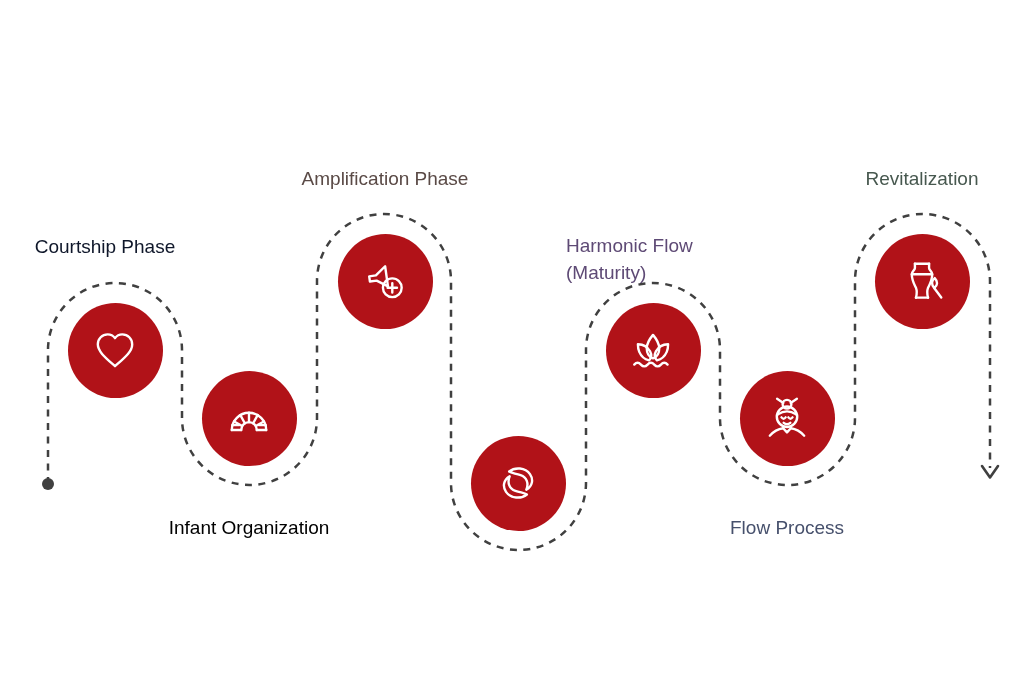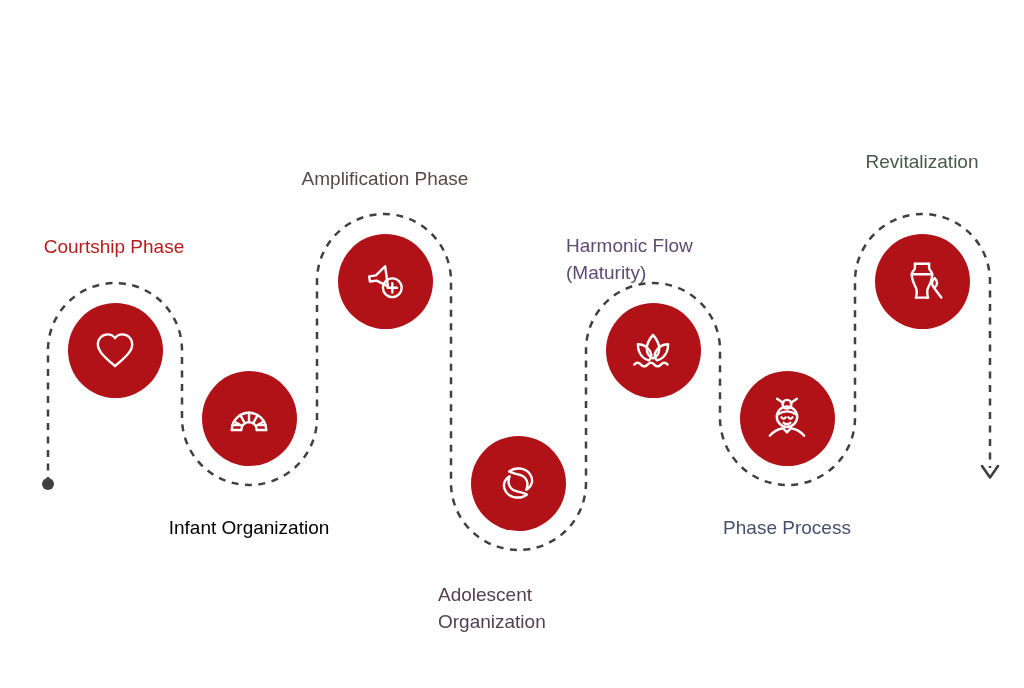--- a/index.html
+++ b/index.html
@@ -53,21 +53,21 @@
     <path d="M982 466 L990 477.5 L998 466" fill="none" stroke-width="2.6" stroke-linecap="round" stroke-linejoin="round" stroke="#404040"></path>
   </svg>
 
   <div class="node" style="left: 67.5px; top: 302.5px; background: rgb(177, 18, 24);">
     <svg class="icon" viewBox="0 0 48 48" stroke="#ffffff">
       <path d="M24 39.5 C15 31.5 7.5 25.6 7.5 18.6 C7.5 13.2 11.7 9 17 9
                C19.9 9 22.4 10.4 24 12.6 C25.6 10.4 28.1 9 31 9
                C36.3 9 40.5 13.2 40.5 18.6 C40.5 25.6 33 31.5 24 39.5 Z"></path>
     </svg>
   </div>
-  <div class="label" style="left: 114px; top: 233px; color: #b91c1c;">Courtship Phase</div>
+  <div class="label" style="left: 105px; top: 233px; color: #0f172a;">Courtship Phase</div>
 
   <div class="node" style="left: 201.5px; top: 370.5px; background: rgb(177, 18, 24);">
     <svg class="icon" viewBox="0 0 48 48" stroke="#ffffff">
       <path d="M7.5 35.5 A16.5 16.5 0 0 1 40.5 35.5"></path>
       <path d="M7.5 35.5 L16.5 35.5 M31.5 35.5 L40.5 35.5"></path>
       <path d="M16.5 35.5 A7.5 7.5 0 0 1 31.5 35.5"></path>
       <path d="M30.9 31.5 L38.3 27.3 M28 29 L32.3 21.2 M24 28 L24 19
                M20 29 L15.7 21.2 M17.1 31.5 L9.7 27.3"></path>
       <path d="M7.9 30.8 L14.6 30.8 M33.4 30.8 L40.1 30.8"></path>
     </svg>
@@ -84,21 +84,20 @@
   <div class="label" style="left: 385px; top: 165px; color: rgb(90, 74, 70);">Amplification Phase</div>
 
   <div class="node" style="left: 470.5px; top: 435.5px; background: rgb(177, 18, 24);">
     <svg class="icon" viewBox="0 0 48 48" stroke="#ffffff">
       <path d="M15.5 13 C21 8.5 31 9 35.5 15.5 C39 20.5 38 27 32 30.5
                C34.5 24.5 32.5 18.5 26.5 16.5 C21.5 14.8 17.5 14.5 15.5 13 Z"></path>
       <path d="M32.5 35 C27 39.5 17 39 12.5 32.5 C9 27.5 10 21 16 17.5
                C13.5 23.5 15.5 29.5 21.5 31.5 C26.5 33.2 30.5 33.5 32.5 35 Z"></path>
     </svg>
   </div>
-  <div class="label wrap" style="left: 518px; top: 581px; width: 160px; color: rgb(83, 65, 79);">Adolescent Organization</div>
 
   <div class="node" style="left: 605.5px; top: 302.5px; background: rgb(177, 18, 24);">
     <svg class="icon" viewBox="0 0 48 48" stroke="#ffffff">
       <path d="M24 9.5 C27.8 14 30 18.5 30 22.5 C30 27.5 27.3 30.8 24 32
                C20.7 30.8 18 27.5 18 22.5 C18 18.5 20.2 14 24 9.5 Z"></path>
       <path d="M9.5 18.5 C14.5 18.7 19 21.3 21.2 25.3 C23 28.7 22.3 32 20.2 34
                C16.2 33 12.6 30 10.8 25.8 C9.8 23.4 9.5 21 9.5 18.5 Z"></path>
       <path d="M38.5 18.5 C33.5 18.7 29 21.3 26.8 25.3 C25 28.7 25.7 32 27.8 34
                C31.8 33 35.4 30 37.2 25.8 C38.2 23.4 38.5 21 38.5 18.5 Z"></path>
       <path d="M6 38 q3.2 -3.5 6.4 0 q3.2 3.5 6.4 0 q3.2 -3.5 6.4 0 q3.2 3.5 6.4 0 q3.2 -3.5 6.4 0"></path>
@@ -111,29 +110,29 @@
       <path d="M14.5 5.5 L20.5 9.5 M33.5 5.5 L27.5 9.5"></path>
       <circle cx="24" cy="10.8" r="4.2"></circle>
       <circle cx="24" cy="22.8" r="9.8"></circle>
       <path d="M15.3 20.5 Q24 14.8 32.7 20.5"></path>
       <path d="M18.7 23.4 q2 2.6 4 0 M25.3 23.4 q2 2.6 4 0"></path>
       <path d="M20.8 28.6 q3.2 2.8 6.4 0"></path>
       <path d="M7.5 41 C12 35.8 16.5 34.3 20.3 33.8 M27.7 33.8 C31.5 34.3 36 35.8 40.5 41"></path>
       <path d="M20.3 33.8 L24 37.8 L27.7 33.8"></path>
     </svg>
   </div>
-  <div class="label" style="left: 787px; top: 514px; color: rgb(70, 80, 108);">Phase Process</div>
+  <div class="label" style="left: 787px; top: 514px; color: rgb(70, 80, 108);">Flow Process</div>
 
   <div class="node" style="left: 874.5px; top: 233.5px; background: rgb(177, 18, 24);">
     <svg class="icon" viewBox="0 0 48 48" stroke="#ffffff">
       <path d="M17.2 7.5 H30.8"></path>
       <path d="M17.2 7.5 L17.2 11.5 C17.2 13.8 14.2 14.8 14.2 17.5
                C14.2 23.5 16.8 27.5 18.3 30.8 C19.3 33.4 19 37 18.2 40"></path>
       <path d="M30.8 7.5 L30.8 11.5 C30.8 13.8 33.8 14.8 33.8 17.5
                C33.8 23.5 31.2 27.5 29.7 30.8 C28.7 33.4 29 37 29.8 40"></path>
       <path d="M18.2 40 H29.8 M14.2 17.5 H33.8"></path>
       <path class="mask" d="M35.8 30.8 C32.8 27.6 33 23.6 36.2 21.2 C39.2 24.2 39.3 28.2 35.8 30.8 Z" fill="#b11218"></path>
       <path d="M36.2 31.5 L42.5 39.8"></path>
     </svg>
   </div>
-  <div class="label" style="left: 922px; top: 148px; color: rgb(71, 88, 79);">Revitalization</div>
+  <div class="label" style="left: 922px; top: 165px; color: rgb(71, 88, 79);">Revitalization</div>
 
 </div>
 
 </body></html>

